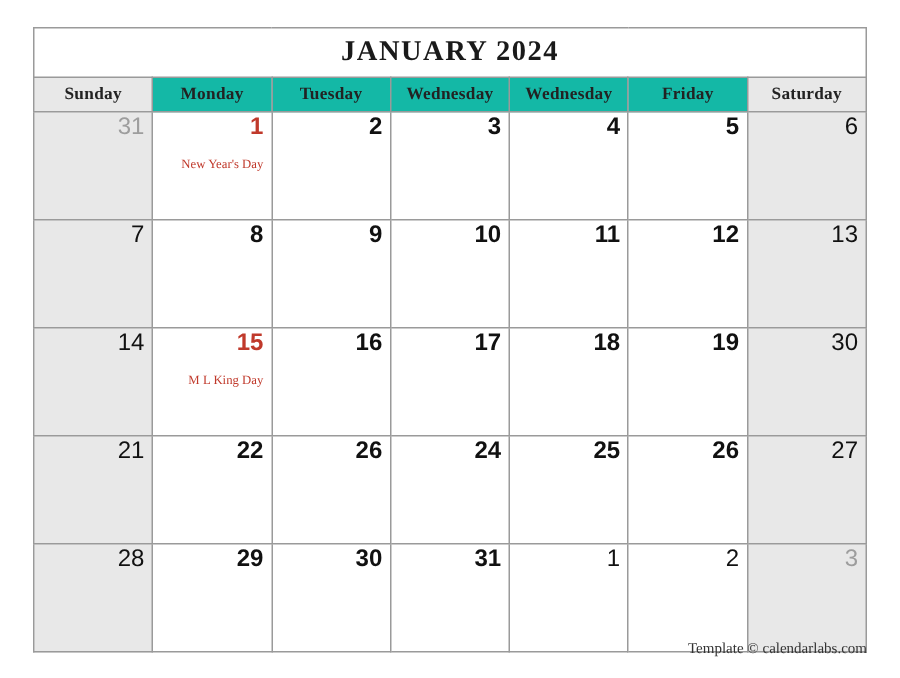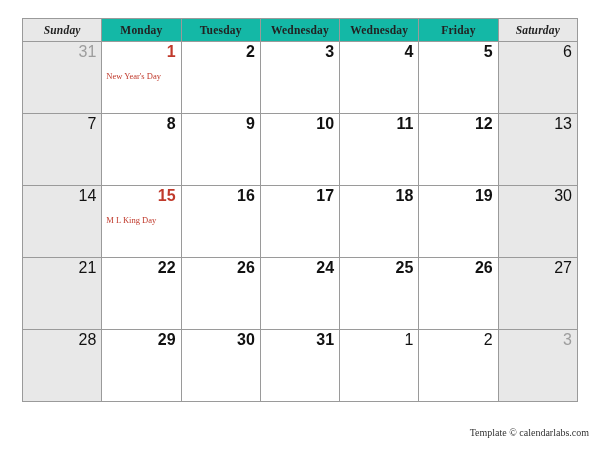--- a/index.html
+++ b/index.html
@@ -45,21 +45,20 @@
     height: 20px;
     font-size: 11.5px;
     font-weight: bold;
     color: #222222;
     background: #14b8a6;
     font-family: "Liberation Serif", serif;
     letter-spacing: 0.2px;
   }
   .dow-row th.weekend {
     background: #e8e8e8;
-    font-style: italic;
   }
   .week-row td {
     border: 1px solid #9a9a9a;
     height: 66px;
     vertical-align: top;
     padding: 3px 5px 2px 4px;
     background: #ffffff;
   }
   .week-row td.weekend {
     background: #e8e8e8;
@@ -79,45 +78,50 @@
   .daynum.holiday {
     color: #c0392b;
   }
   .daynum.plain {
     font-weight: normal;
     color: #111111;
   }
   .event {
     display: block;
     margin-top: 13px;
-    text-align: left;
+    text-align: right;
     font-size: 8.5px;
     color: #c0392b;
     line-height: 10px;
     font-family: "Liberation Serif", serif;
   }
   .footer {
     position: absolute;
-    right: 11px;
+    right: 22px;
     bottom: 14px;
     font-size: 10px;
     color: #333333;
     font-family: "Liberation Serif", serif;
     margin-top: 23px;
   }
   .footer .brand {
     color: #333333;
   }
 </style>
 </head>
 <body>
 
 <div class="page">
   <table class="calendar">
     <tbody>
+      <tr class="title-row">
+        <td colspan="7">
+          <span class="title">JANUARY 2024</span>
+        </td>
+      </tr>
       <tr class="dow-row">
         <th class="weekend">Sunday</th>
         <th>Monday</th>
         <th>Tuesday</th>
         <th>Wednesday</th>
         <th>Wednesday</th>
         <th>Friday</th>
         <th class="weekend">Saturday</th>
       </tr>
 

